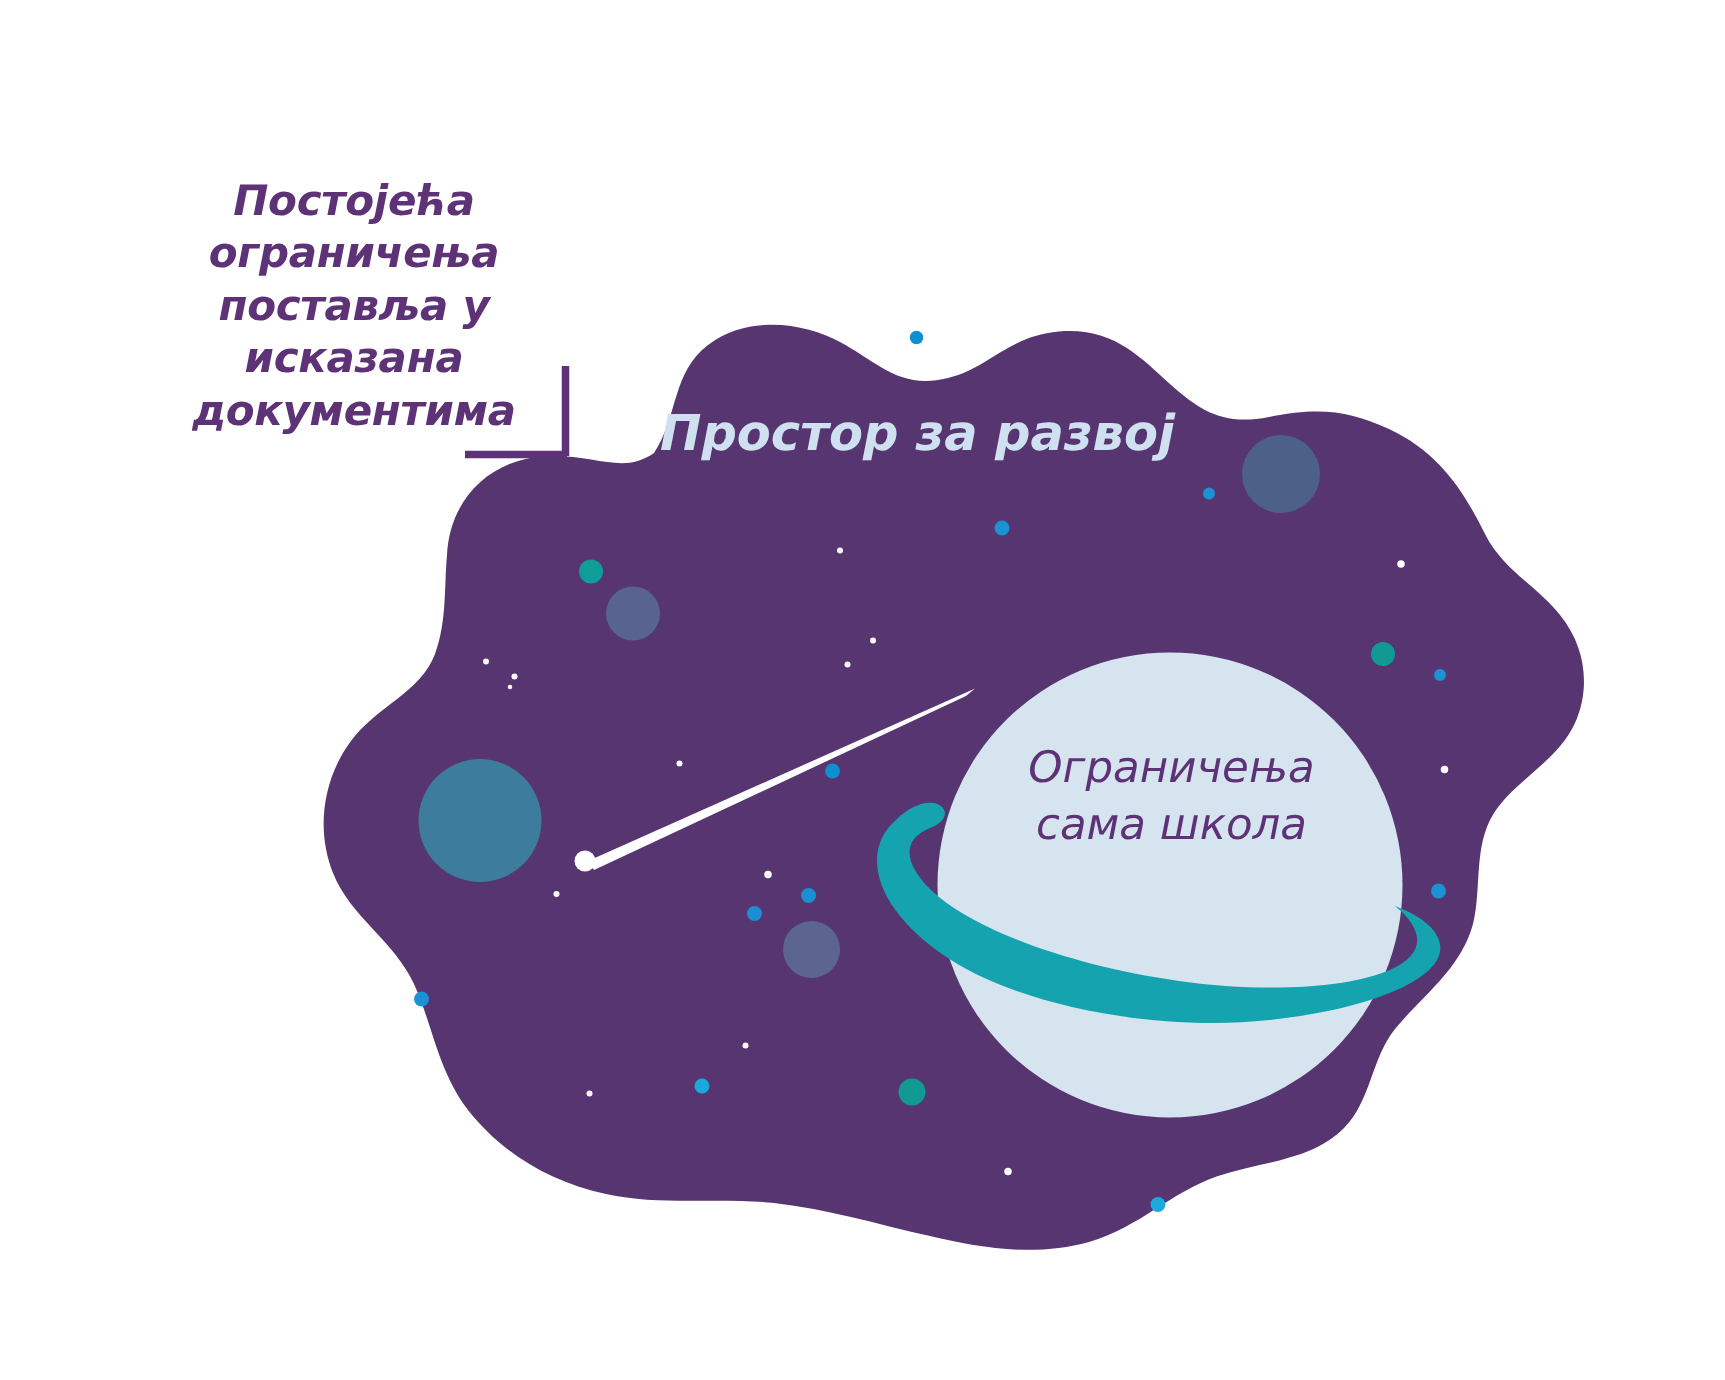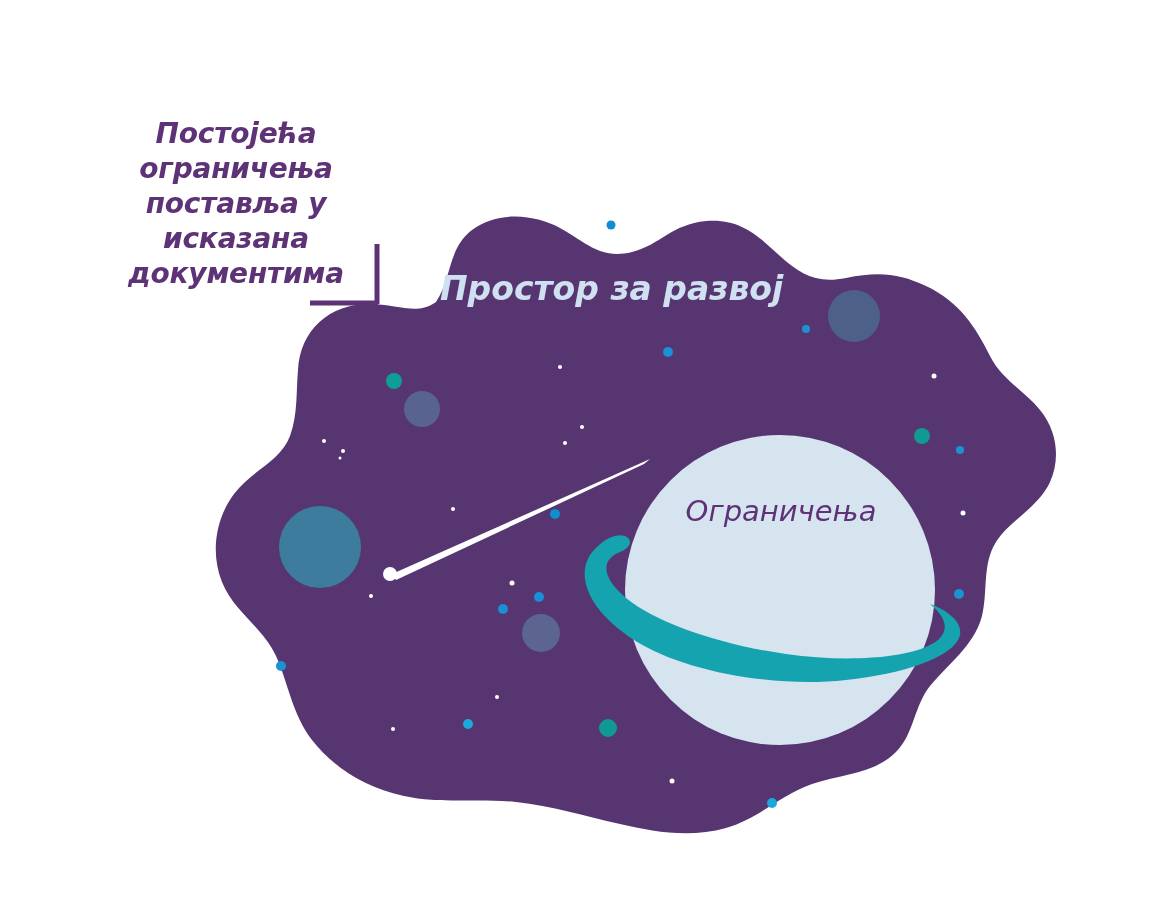--- a/index.html
+++ b/index.html
@@ -138,15 +138,16 @@
     <span class="caption-line">ограничења</span>
     <span class="caption-line">поставља у</span>
     <span class="caption-line">исказана</span>
     <span class="caption-line">документима</span>
   </div>
 
   <div class="space-title">Простор за развој</div>
 
   <div class="planet-label">
     <span class="planet-label-line">Ограничења</span>
+    <span class="planet-label-line">сама школа</span>
   </div>
 
 </div>
 
 </body></html>

